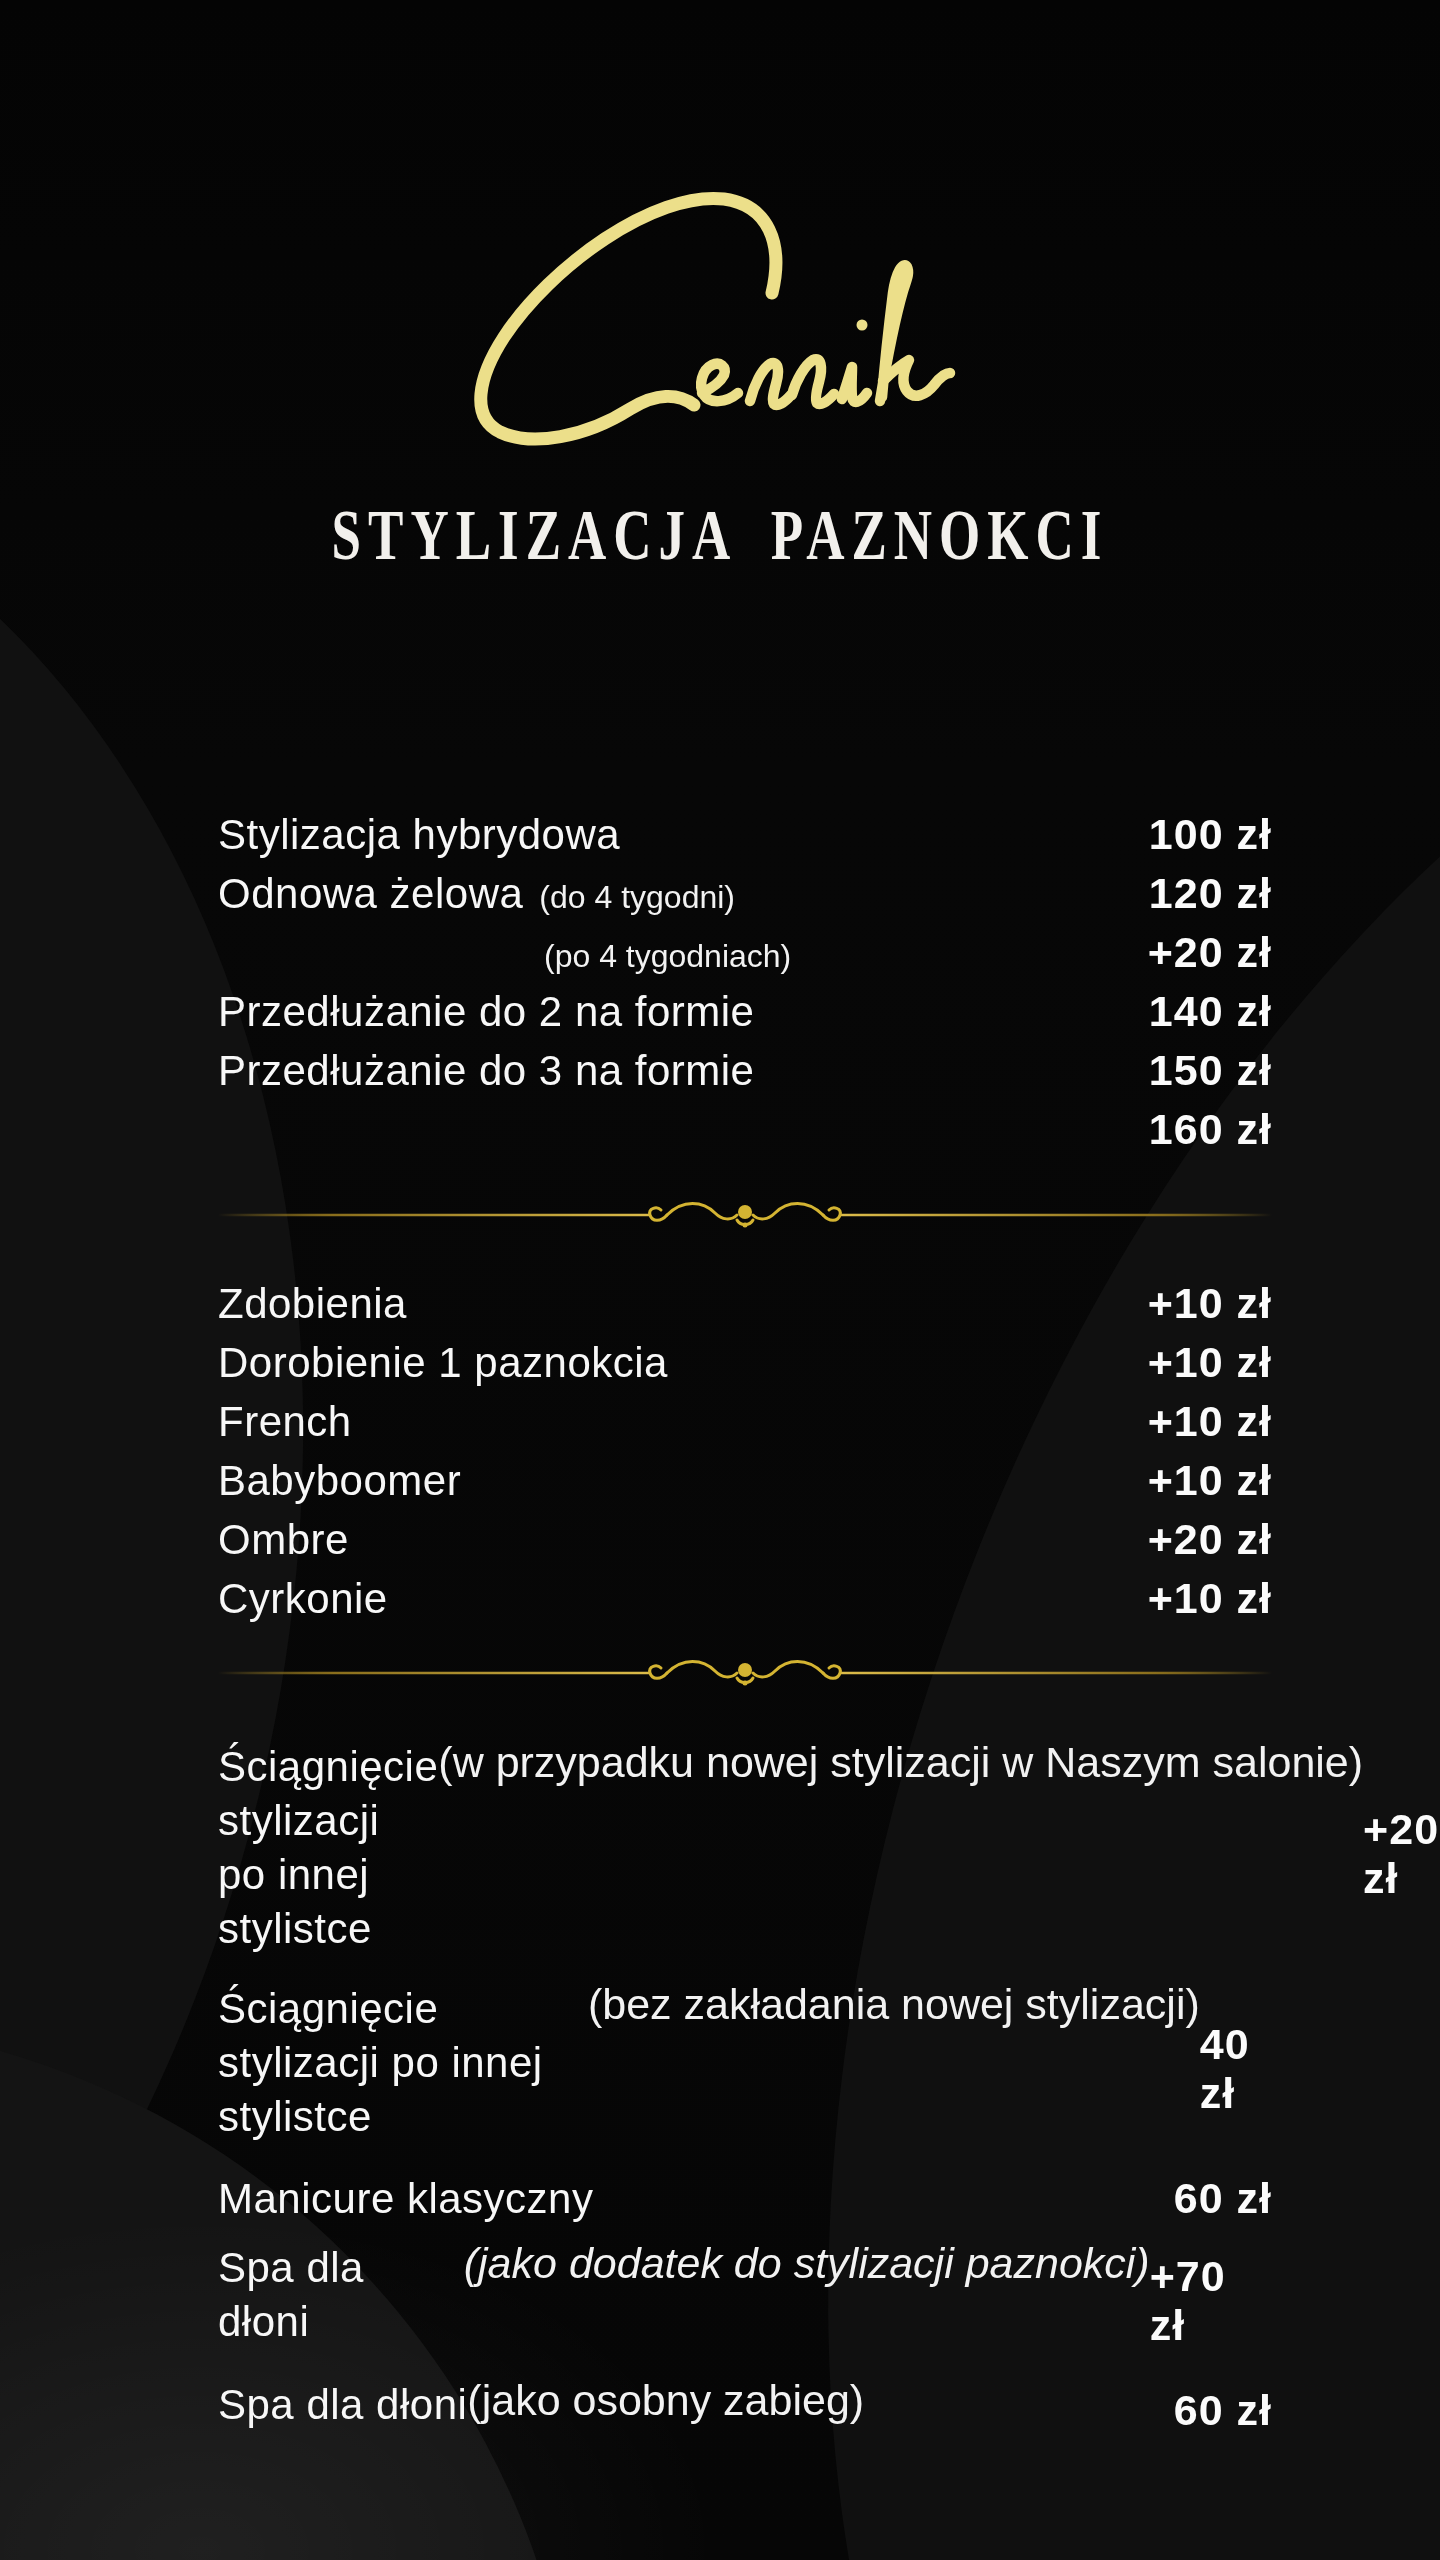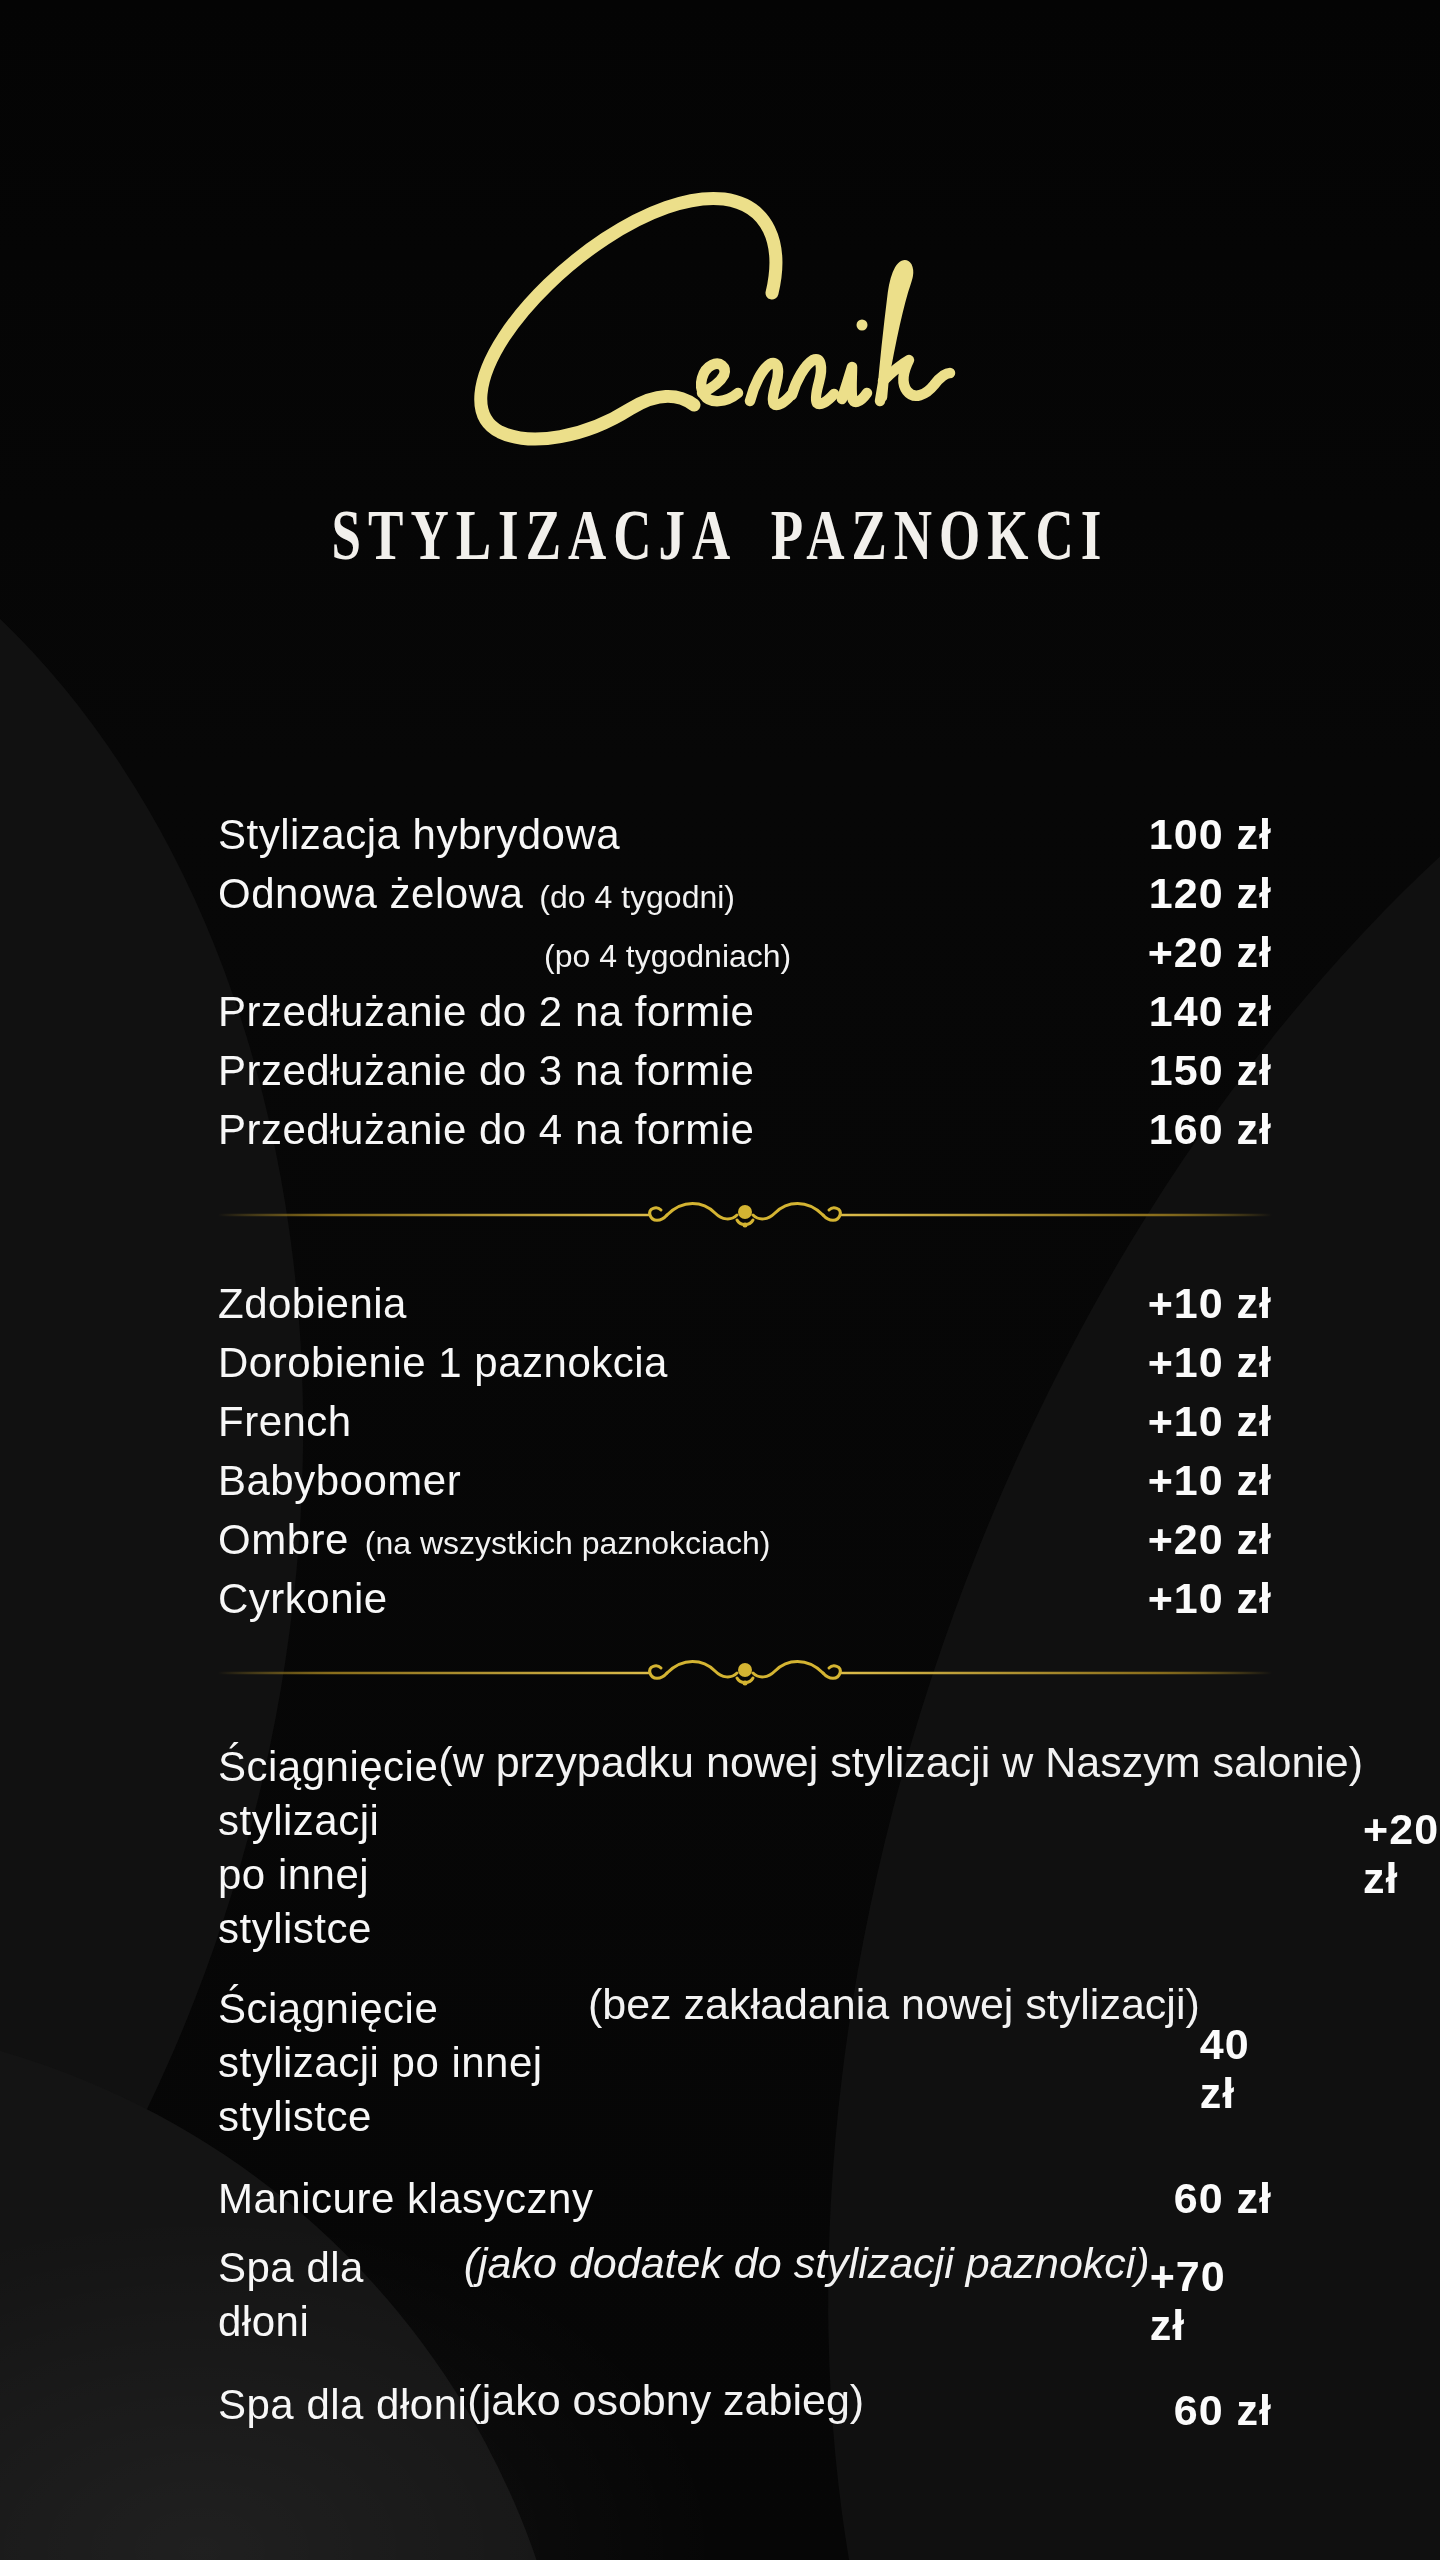--- a/index.html
+++ b/index.html
@@ -115,21 +115,20 @@
       </div>
       <div class="row">
         <span class="item-name">Przedłużanie do 2 na formie</span>
         <span class="item-price">140 zł</span>
       </div>
       <div class="row">
         <span class="item-name">Przedłużanie do 3 na formie</span>
         <span class="item-price">150 zł</span>
       </div>
       <div class="row">
-        <span class="item-name">Przedłużanie do 4 na formie</span>
         <span class="item-price">160 zł</span>
       </div>
     </section>
 
     <div class="divider">
       <svg viewBox="0 0 1054 36">
         <defs>
           <linearGradient id="goldline" gradientUnits="userSpaceOnUse" x1="0" y1="0" x2="1054" y2="0">
             <stop offset="0" stop-color="#c9a227" stop-opacity="0"></stop>
             <stop offset="0.11" stop-color="#8a6e1c"></stop>
@@ -167,21 +166,20 @@
       <div class="row">
         <span class="item-name">French</span>
         <span class="item-price">+10 zł</span>
       </div>
       <div class="row">
         <span class="item-name">Babyboomer</span>
         <span class="item-price">+10 zł</span>
       </div>
       <div class="row">
         <span class="item-name">Ombre</span>
-        <span class="item-note">(na wszystkich paznokciach)</span>
         <span class="item-price">+20 zł</span>
       </div>
       <div class="row">
         <span class="item-name">Cyrkonie</span>
         <span class="item-price">+10 zł</span>
       </div>
     </section>
 
     <div class="divider second">
       <svg viewBox="0 0 1054 36">

